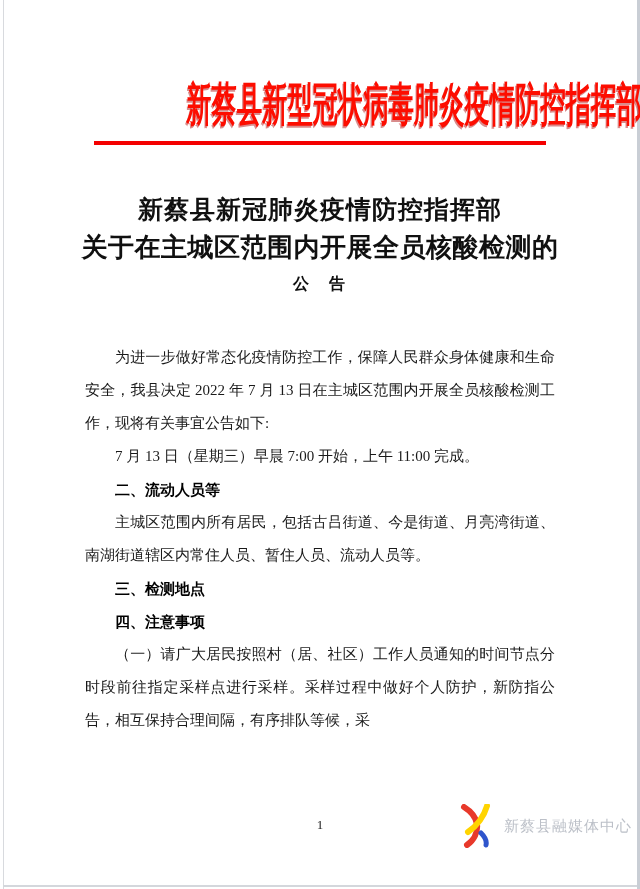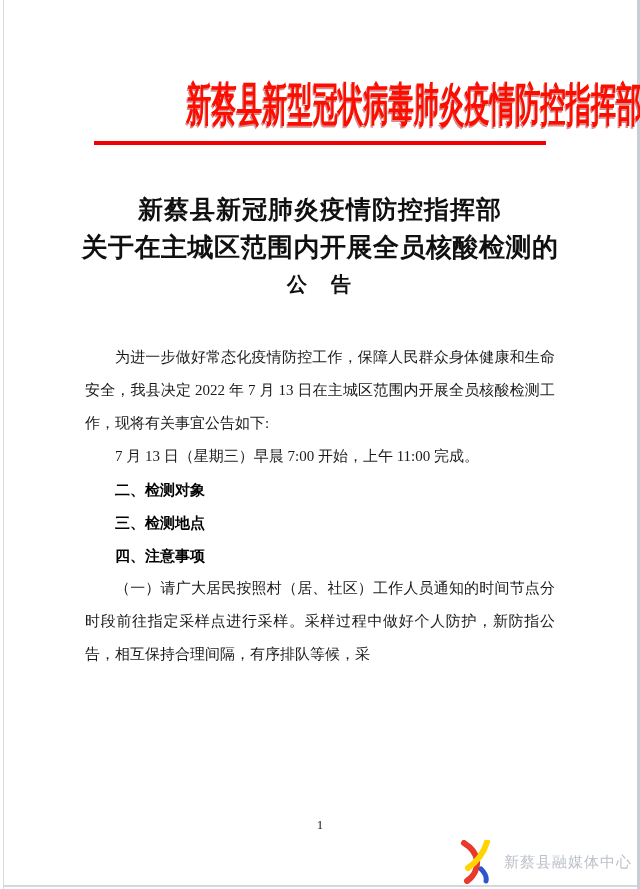--- a/index.html
+++ b/index.html
@@ -39,21 +39,21 @@
   }
 
   
   .title-block {
     position:absolute; top:190px; left:0; width:100%;
     text-align:center; color:#101010;
     font-family:"Liberation Sans","DejaVu Sans",sans-serif;
   }
   .title-line1 { font-size:25px; font-weight:bold; line-height:38px; letter-spacing:1px; }
   .title-line2 { font-size:26px; font-weight:bold; line-height:38px; letter-spacing:0.5px; }
-  .title-line3 { font-size:20px; font-weight:bold; line-height:36px; letter-spacing:2px; }
+  .title-line3 { font-size:16px; font-weight:bold; line-height:36px; letter-spacing:2px; }
   .doc-number  {
     font-family:"Liberation Serif","DejaVu Serif",serif;
     font-size:15px; font-weight:bold; line-height:22px;
     letter-spacing:1.5px; margin-top:4px;
   }
 
   
   .doc-body {
     position:absolute; top:341px; left:85px; width:470px;
     font-size:15px; line-height:33px; color:#1a1a1a;
@@ -64,21 +64,21 @@
     font-family:"Liberation Sans","DejaVu Sans",sans-serif;
     font-weight:bold; color:#000;
   }
 
   
   .page-number {
     position:absolute; top:817px; left:0; width:100%;
     text-align:center; font-size:13px; color:#222;
   }
   .watermark {
-    position:absolute; top:840px; right:8px; height:44px;
+    position:absolute; top:804px; right:8px; height:44px;
     display:flex; align-items:center;
   }
   .watermark-logo { width:46px; height:44px; flex:0 0 auto; }
   .watermark-text {
     font-family:"Liberation Sans","DejaVu Sans",sans-serif;
     font-size:15px; letter-spacing:1px; color:#bcc0c8;
     white-space:nowrap; margin-left:4px;
   }
 </style>
 </head>
@@ -97,21 +97,22 @@
 
   <div class="title-block">
     <div class="title-line1">新蔡县新冠肺炎疫情防控指挥部</div>
     <div class="title-line2">关于在主城区范围内开展全员核酸检测的</div>
     <div class="title-line3">公　告</div>
   </div>
 
   <div class="doc-body">
     <p>为进一步做好常态化疫情防控工作，保障人民群众身体健康和生命安全，我县决定 2022 年 7 月 13 日在主城区范围内开展全员核酸检测工作，现将有关事宜公告如下:</p>
     <p>7 月 13 日（星期三）早晨 7:00 开始，上午 11:00 完成。</p>
-    <p class="heading">二、检测对象</p>
+    <p class="heading">二、流动人员等</p>
+    <p>主城区范围内所有居民，包括古吕街道、今是街道、月亮湾街道、南湖街道辖区内常住人员、暂住人员、流动人员等。</p>
     <p class="heading">三、检测地点</p>
     <p class="heading">四、注意事项</p>
     <p>（一）请广大居民按照村（居、社区）工作人员通知的时间节点分时段前往指定采样点进行采样。采样过程中做好个人防护，新防指公告，相互保持合理间隔，有序排队等候，采</p>
   </div>
 
   <div class="page-number">1</div>
 
   <div class="watermark">
     <svg class="watermark-logo" viewBox="0 0 46 44" xmlns="http://www.w3.org/2000/svg" aria-hidden="true">
       <path d="M10,3 C18,8 22,14 23,20 C24,28 20,36 13,41" fill="none" stroke="#e8392b" stroke-width="6" stroke-linecap="round"></path>

